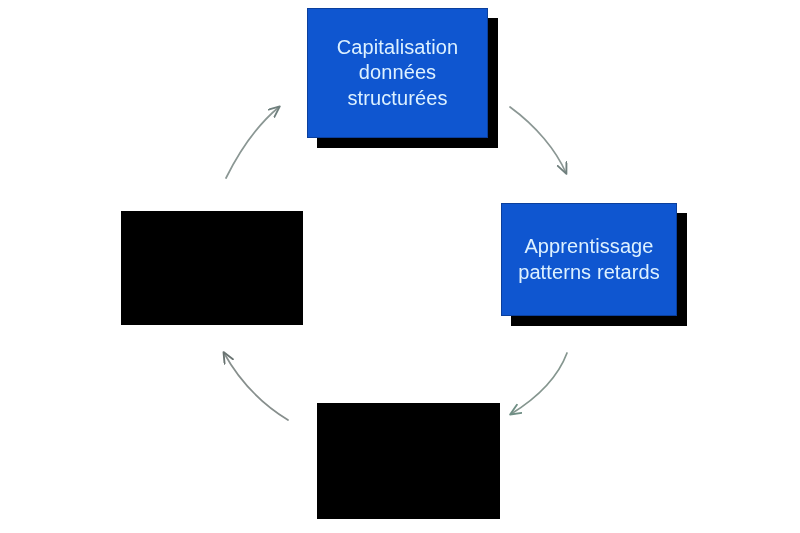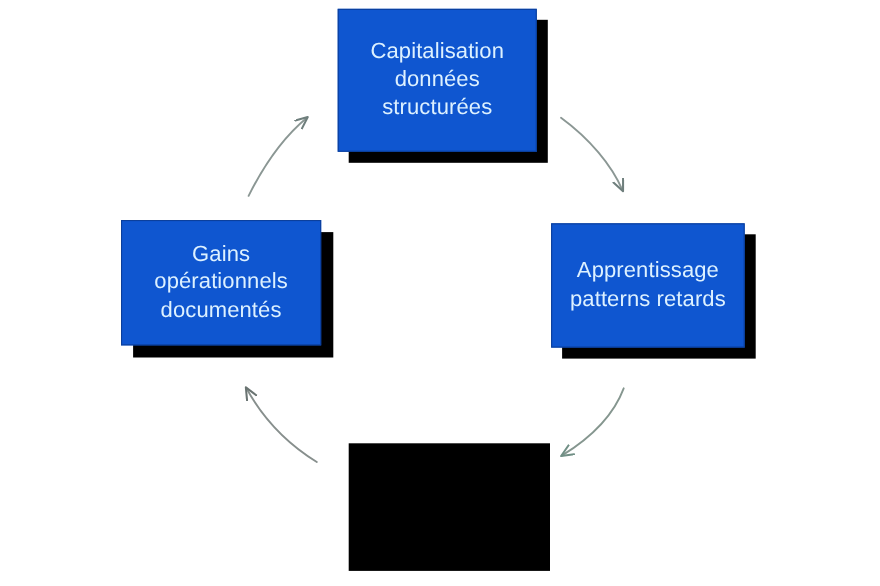--- a/index.html
+++ b/index.html
@@ -102,19 +102,14 @@
 données
 structurées</span>
   </div>
 
   <div class="node" id="node-apprentissage">
     <span class="node-text">Apprentissage
 patterns retards</span>
   </div>
 
 
-  <div class="node" id="node-gains">
-    <span class="node-text">Gains
-opérationnels
-documentés</span>
-  </div>
 
 </div>
 
 </body></html>

